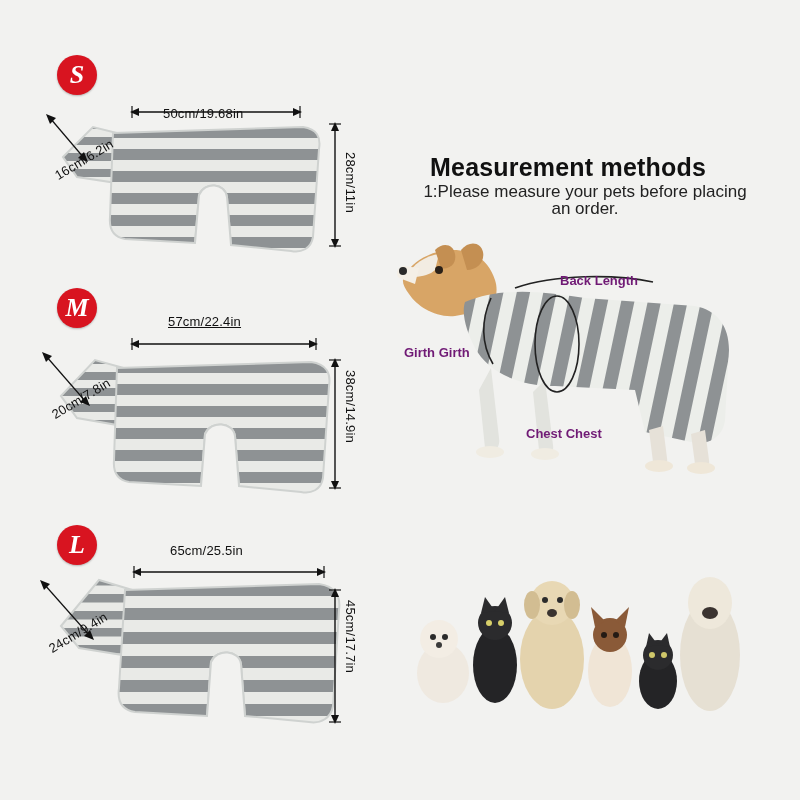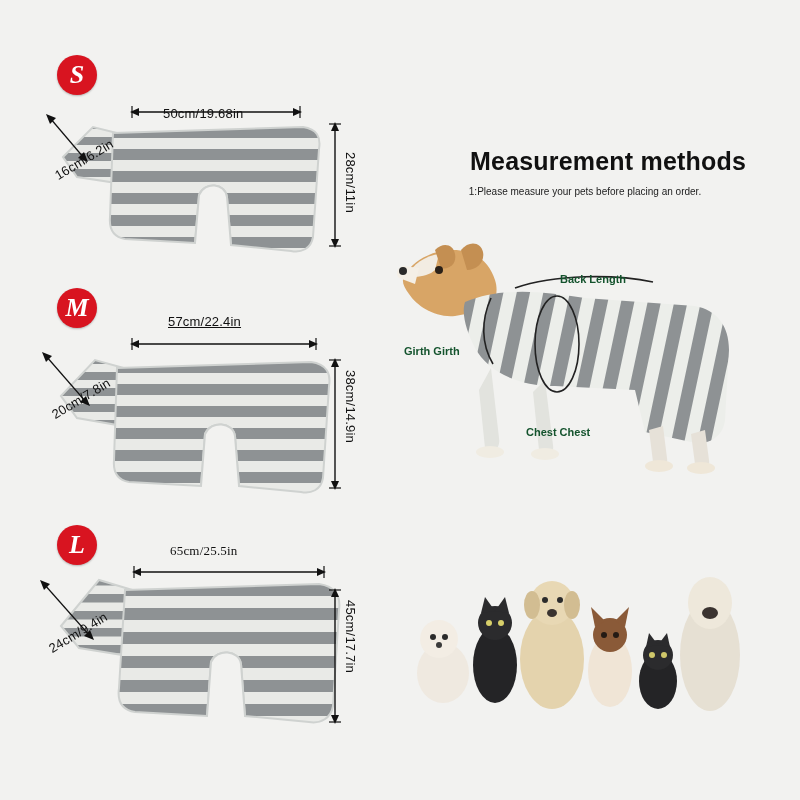--- a/index.html
+++ b/index.html
@@ -53,30 +53,30 @@
   
   .m-title{
     position:absolute;
     font-size:25px;
     font-weight:bold;
     color:#111;
     letter-spacing:.2px;
   }
   .m-line{
     position:absolute;
-    font-size:10px;
+    font-size:17px;
     color:#222;
     line-height:17px;
     width:330px;
   }
   .callout{
     position:absolute;
-    font-size:11px;
+    font-size:13px;
     font-weight:bold;
-    color:#14532d;
+    color:#701a75;
     white-space:nowrap;
   }
 
   
   .photo{position:absolute;}
 </style>
 </head>
 <body>
 
 <div class="page">
@@ -193,39 +193,39 @@
     <path d="M190 156 L186 104 C184 90 162 88 156 102 L152 156" fill="#f2f2f0" stroke="#cfd2d0" stroke-width="2"></path>
   </svg>
 
   <svg class="arrow-h" style="left:132px;top:566px;" width="194" height="12">
     <line x1="2" y1="6" x2="192" y2="6" stroke="#111" stroke-width="1.4"></line>
     <polygon points="0,6 9,2 9,10" fill="#111"></polygon>
     <polygon points="194,6 185,2 185,10" fill="#111"></polygon>
     <line x1="2" y1="0" x2="2" y2="12" stroke="#111" stroke-width="1.2"></line>
     <line x1="192" y1="0" x2="192" y2="12" stroke="#111" stroke-width="1.2"></line>
   </svg>
-  <div class="dim" style="left:170px;top:543px;font-family:Liberation Serif, serif;">65cm/25.5in</div>
+  <div class="dim" style="left:170px;top:543px;">65cm/25.5in</div>
 
   <svg class="arrow-h" style="left:38px;top:578px;" width="62" height="66">
     <line x1="6" y1="6" x2="52" y2="58" stroke="#111" stroke-width="1.2"></line>
     <polygon points="2,2 12,6 6,12" fill="#111"></polygon>
     <polygon points="56,62 46,58 52,52" fill="#111"></polygon>
   </svg>
   <div class="dim diag" style="left:46px;top:643px;">24cm/9.4in</div>
 
   <svg class="arrow-v" style="left:329px;top:588px;" width="12" height="136">
     <line x1="6" y1="2" x2="6" y2="134" stroke="#111" stroke-width="1.4"></line>
     <polygon points="6,0 2,9 10,9" fill="#111"></polygon>
     <polygon points="6,136 2,127 10,127" fill="#111"></polygon>
     <line x1="0" y1="2" x2="12" y2="2" stroke="#111" stroke-width="1.2"></line>
     <line x1="0" y1="134" x2="12" y2="134" stroke="#111" stroke-width="1.2"></line>
   </svg>
   <div class="dim vert" style="left:358px;top:600px;">45cm/17.7in</div>
 
-  <div class="m-title" style="left:430px;top:147px;margin-left:40px;">Measurement methods</div>
+  <div class="m-title" style="left:430px;top:153px;">Measurement methods</div>
 
   <div class="m-line" style="left:420px;top:183px;text-align:center;">1:Please measure your pets before placing an order.</div>
 
   <svg class="photo" style="left:395px;top:240px;" width="360" height="250" viewBox="0 0 360 250">
     <defs>
       <pattern id="robeStripe" width="26" height="26" patternUnits="userSpaceOnUse" patternTransform="rotate(12)">
         <rect width="26" height="26" fill="#eceeea"></rect>
         <rect width="13" height="26" fill="#8e9294"></rect>
       </pattern>
     </defs>

